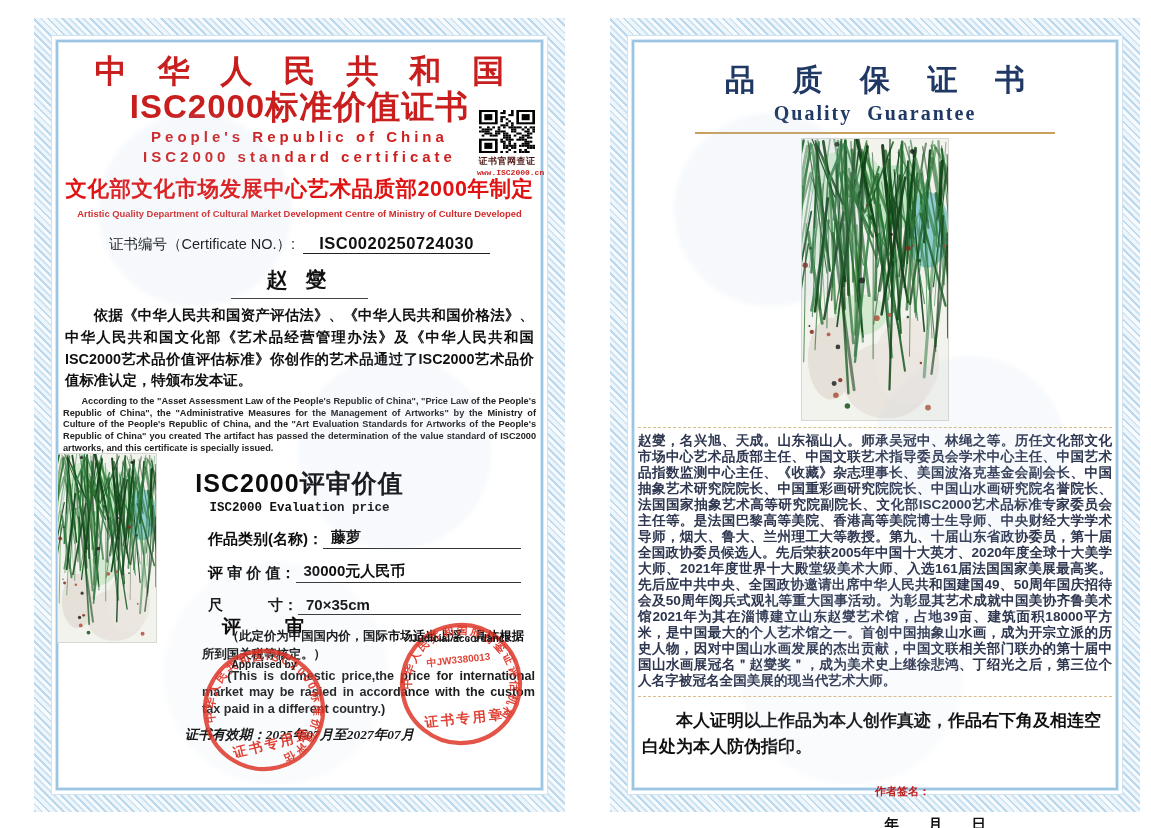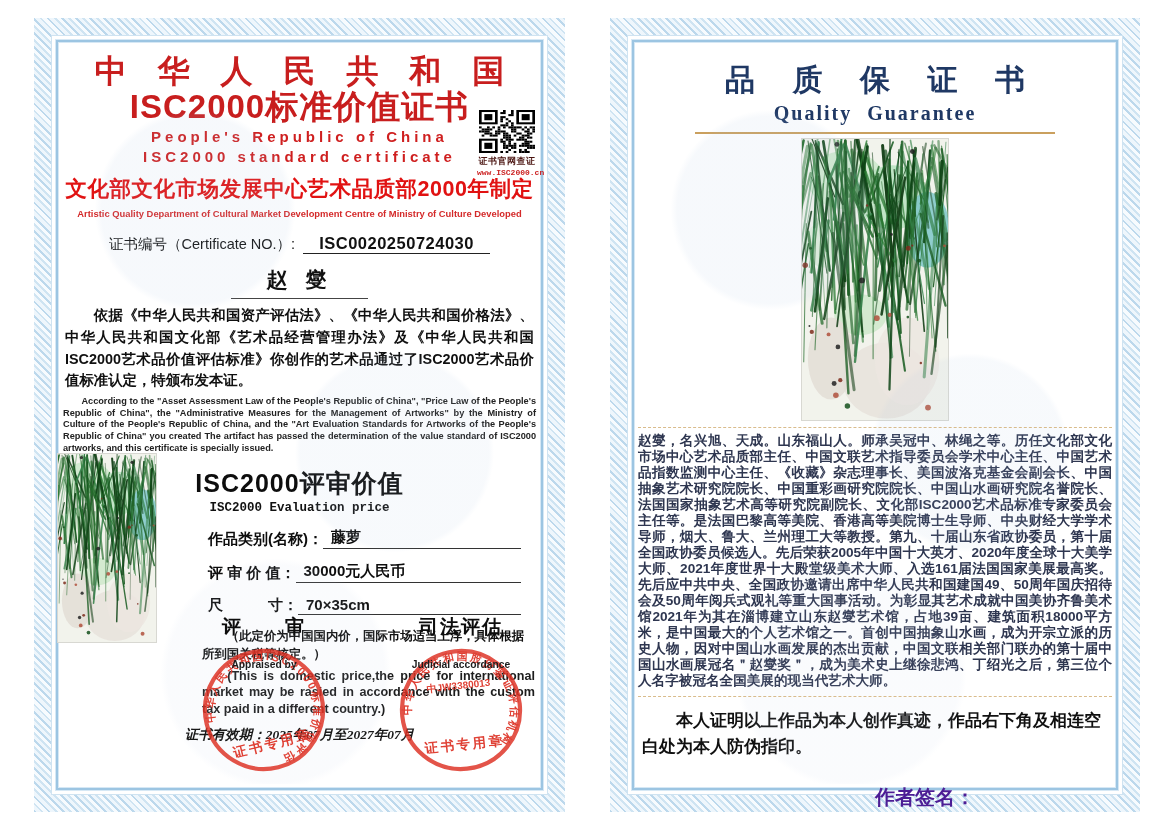--- a/index.html
+++ b/index.html
@@ -77,21 +77,21 @@
   
   .q-title{margin:12px 0 0;text-align:center;font-size:30px;font-weight:700;color:#1f3864;
     letter-spacing:15px;text-indent:15px;font-family:"Liberation Serif","DejaVu Serif",serif;}
   .q-sub{margin:1px 0 0;text-align:center;font-size:20px;font-weight:700;color:#1f3864;
     letter-spacing:2px;word-spacing:8px;font-family:"Liberation Serif","DejaVu Serif",serif;}
   .gold-hr{width:76%;margin:7px auto 0;border:0;border-top:2px solid #caa05e;}
   .art-right{width:146px;height:281px;margin:5px auto 0;}
   .sep{border:0;border-top:1px dashed #d3b179;opacity:.85;margin:7px 0 0;}
   .bio{margin:5px 0 0;font-size:13.6px;font-weight:600;line-height:1.175;color:#2e3650;text-align:justify;}
   .decl{margin:11px 4px 0;font-size:17px;font-weight:700;line-height:1.55;color:#101010;text-indent:2em;}
-  .sig-row{margin-top:24px;padding-left:50%;font-size:20px;font-weight:700;color:#4c1d95;font-family:Liberation Serif, serif;}
+  .sig-row{margin-top:24px;padding-left:50%;font-size:11px;font-weight:700;color:#b91c1c;font-family:Liberation Serif, serif;}
   .date-row{margin-top:16px;padding-left:52%;font-size:14.5px;font-weight:700;color:#101010;}
 </style>
 </head>
 <body>
 
 <div class="page">
 
   <section class="cert left">
     <div class="lace"></div>
     <div class="frame"></div>
@@ -295,21 +295,20 @@
                   <path id="rp0" d="M66,66 m-50,0 a50,50 0 1,1 100,0 a50,50 0 1,1 -100,0"></path>
                 </defs>
                 <circle cx="66" cy="66" r="59" fill="none" stroke="#dd3124" stroke-width="4.2" opacity=".9"></circle>
                 <text font-size="11" font-weight="bold" fill="#dd3124" letter-spacing="2.2"><textPath href="#rp0">中华人民共和国ISC2000标准价值评估</textPath></text>
                 <text x="66" y="105" text-anchor="middle" font-size="13.5" font-weight="bold" fill="#dd3124" letter-spacing="2.5">证书专用章</text>
               </svg>
             <div class="stamp-en">Appraised by</div>
           </div>
         </div>
         <div class="seal-col">
-          <div class="seal-title">司法评估</div>
           <div class="stamp-wrap">
             <svg class="stamp rotB" viewBox="0 0 132 132">
                 <defs>
                   <path id="rp1" d="M66,66 m-50,0 a50,50 0 1,1 100,0 a50,50 0 1,1 -100,0"></path>
                 </defs>
                 <circle cx="66" cy="66" r="59" fill="none" stroke="#dd3124" stroke-width="4.2" opacity=".9"></circle>
                 <text font-size="11" font-weight="bold" fill="#dd3124" letter-spacing="2.2"><textPath href="#rp1">中华人民共和国股份鉴证评估机构</textPath></text>
                 <text x="66" y="45" text-anchor="middle" font-size="10" font-weight="bold" fill="#dd3124">中JW3380013</text>
                 <text x="66" y="105" text-anchor="middle" font-size="13.5" font-weight="bold" fill="#dd3124" letter-spacing="2.5">证书专用章</text>
               </svg>

